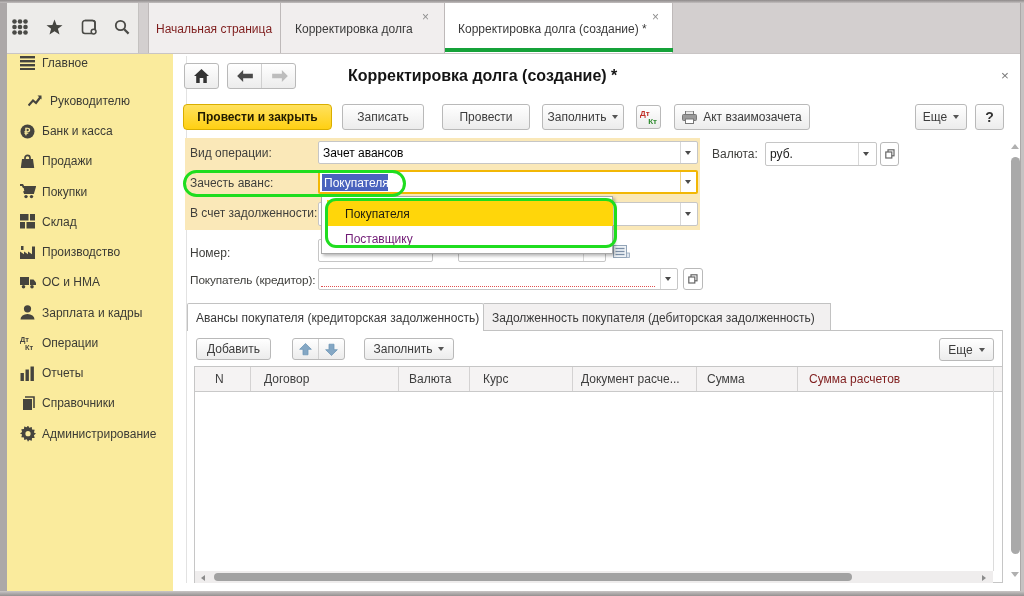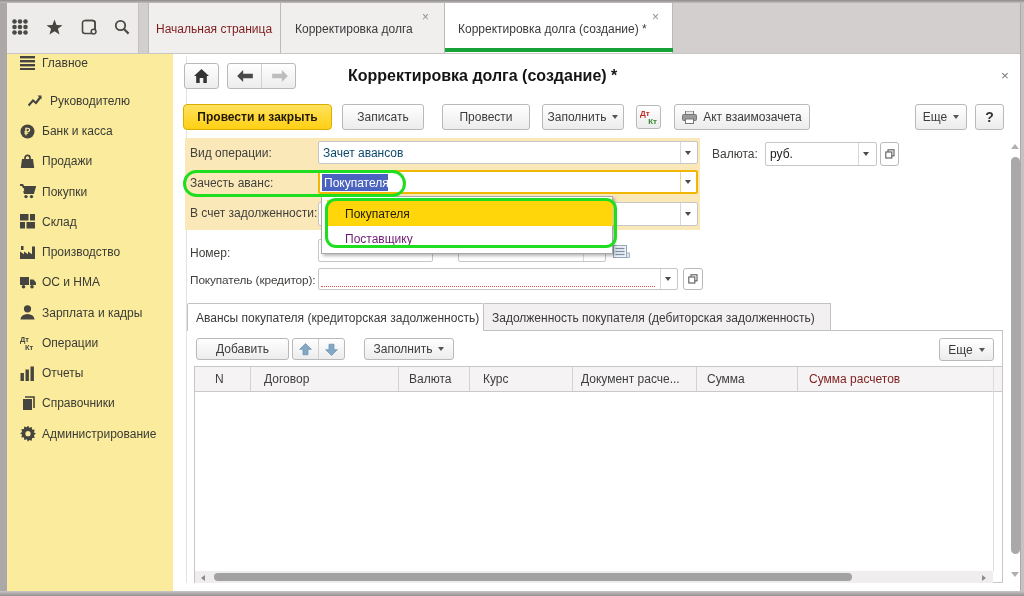--- a/index.html
+++ b/index.html
@@ -206,21 +206,21 @@
       <rect x="3.5" y="8" width="8" height="4.5" fill="#fff" stroke="#777" stroke-width="1"></rect>
     </svg>
  Акт взаимозачета
 </div>
 <div class="btn" style="left:915px;top:104px;width:52px;height:26px">Еще<span class="carr"></span></div>
 <div class="btn" style="left:975px;top:104px;width:29px;height:26px;font-size:14px;font-weight:bold;color:#333">?</div>
 
 <div class="abs" style="left:185px;top:138px;width:515px;height:92px;background:#fae8b8"></div>
 <div class="lbl" style="left:190px;top:146px">Вид операции:</div>
 <div class="inp" style="left:318px;top:141px;width:380px;height:23px"></div>
-<div class="abs" style="left:323px;top:146px;color:#0c4a6e">Зачет авансов</div>
+<div class="abs" style="left:323px;top:146px;color:#000000">Зачет авансов</div>
 <div class="abs" style="left:680px;top:142px;width:1px;height:21px;background:#d8d8d8"></div>
 <div class="darr" style="left:685px;top:150.5px"></div>
 
 <div class="lbl" style="left:712px;top:147px">Валюта:</div>
 <div class="inp" style="left:765px;top:142px;width:112px;height:24px"></div>
 <div class="abs" style="left:770px;top:147px;color:#1c1c1c">руб.</div>
 <div class="abs" style="left:858px;top:143px;width:1px;height:22px;background:#d8d8d8"></div>
 <div class="darr" style="left:863px;top:152px"></div>
 <div class="btn" style="left:880px;top:142px;width:19px;height:24px;background:#fff">
  <svg width="10" height="10" viewBox="0 0 10 10">
@@ -273,21 +273,21 @@
 <div class="abs" style="left:183px;top:170px;width:223px;height:27px;border:3.2px solid #1fdd1f;border-radius:13.5px"></div>
 <div class="abs" style="left:325px;top:198px;width:292px;height:50px;border:3.2px solid #1fdd1f;border-radius:11px"></div>
 
 <div class="abs" style="left:484px;top:303px;width:347px;height:28px;background:#f2f0f0;border:1px solid #c2c2c2;border-left:none"></div>
 <div class="abs" style="left:831px;top:330px;width:172px;height:1px;background:#c2c2c2"></div>
 <div class="abs" style="left:187px;top:303px;width:297px;height:28px;background:#fff;border:1px solid #c2c2c2;border-bottom:none;border-radius:2px 2px 0 0"></div>
 <div class="abs" style="left:196px;top:311px;font-size:12px;color:#3a3a3a">Авансы покупателя (кредиторская задолженность)</div>
 <div class="abs" style="left:492px;top:311px;font-size:12px;color:#3a3a3a">Задолженность покупателя (дебиторская задолженность)</div>
 <div class="abs" style="left:1002px;top:330px;width:1px;height:253px;background:#c5c5c5"></div>
 
-<div class="btn" style="left:196px;top:338px;width:93px;height:22px">Добавить</div>
+<div class="btn" style="left:196px;top:338px;width:75px;height:22px">Добавить</div>
 <div class="btn" style="left:292px;top:338px;width:53px;height:22px;padding:0"></div>
 <div class="abs" style="left:318px;top:339px;width:1px;height:20px;background:#d0d0d0"></div>
 <svg class="abs" style="left:299px;top:343px" width="13" height="13" viewBox="0 0 14 14">
     <path d="M7 0.5 L13.3 6.8 H9.7 V12.7 H4.3 V6.8 H0.7 z" fill="#84a7c4" stroke="#6b94b5" stroke-width="0.8"></path>
   </svg>
 <svg class="abs" style="left:325px;top:343px" width="13" height="13" viewBox="0 0 14 14">
     <path d="M7 13.5 L13.3 7.2 H9.7 V1.3 H4.3 V7.2 H0.7 z" fill="#84a7c4" stroke="#6b94b5" stroke-width="0.8"></path>
   </svg>
 <div class="btn" style="left:364px;top:338px;width:90px;height:22px">Заполнить<span class="carr"></span></div>
 <div class="btn" style="left:939px;top:338px;width:55px;height:23px">Еще<span class="carr"></span></div>

